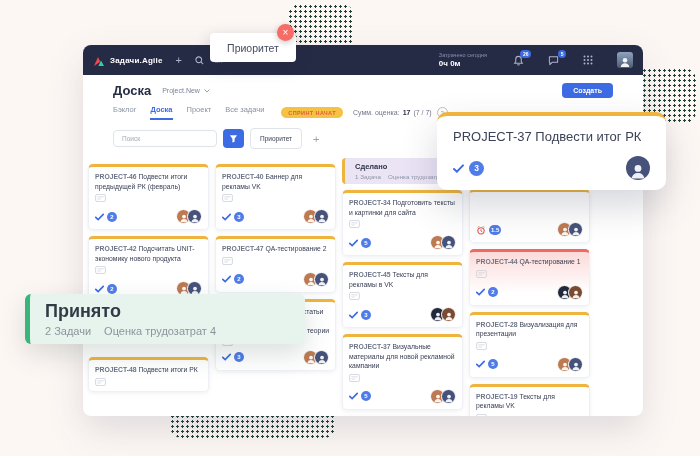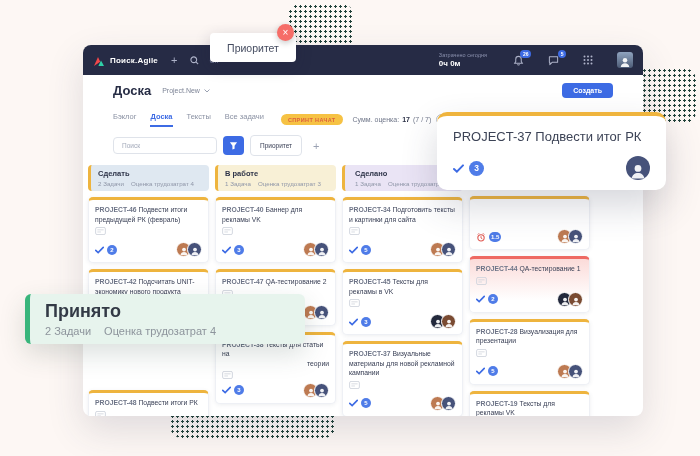--- a/index.html
+++ b/index.html
@@ -26,21 +26,21 @@
   .tb-badge{position:absolute;top:-5px;right:-7px;background:#3d6be4;color:#fff;font-size:5px;font-weight:700;padding:1px 2.5px;border-radius:6px;line-height:1.3}
   .tb-avatar{width:16px;height:16px;border-radius:3px;background:linear-gradient(180deg,#8fa3bf,#4d5c77);display:flex;align-items:flex-end;justify-content:center;overflow:hidden}
   .tb-avatar svg{width:12px;height:12px}
 
   
   .board-head{padding:8px 30px 0}
   .bh-row1{display:flex;align-items:center}
   .board-title{font-size:13px;font-weight:700;color:#272d45}
   .project-select{display:flex;align-items:center;gap:4px;margin-left:11px;font-size:7px;color:#7d8496;cursor:pointer}
   .create-btn{margin-left:auto;background:#3d6be4;color:#fff;font-size:7px;font-weight:700;padding:4px 11px;border-radius:4px;cursor:pointer}
-  .bh-row2{display:flex;align-items:center;margin-top:14px}
+  .bh-row2{display:flex;align-items:center;margin-top:7px}
   .tabs{display:flex;gap:14px}
   .tab{font-size:7.5px;color:#8a91a3;padding-bottom:4px;cursor:pointer}
   .tab.active{color:#3d6be4;font-weight:700;border-bottom:2px solid #3d6be4}
   .sprint-pill{background:#f6c244;color:#dd5f3c;font-size:5.5px;font-weight:700;letter-spacing:.4px;padding:2.5px 7px;border-radius:8px;margin-left:17px}
   .score{display:flex;align-items:center;gap:3px;font-size:7px;color:#6f7689;margin-left:10px}
   .score b{color:#2d3348}
   .info-circle{width:9px;height:9px;border:1px solid #b9bfcc;border-radius:50%;font-size:5.5px;color:#9aa1b2;display:flex;align-items:center;justify-content:center;margin-left:2px}
   .bh-row3{display:flex;align-items:center;gap:6px;margin-top:8px}
   .search-box{width:104px;height:17px;border:1px solid #dfe3ea;border-radius:4px;display:flex;align-items:center;padding:0 6px;box-sizing:border-box;background:#fff}
   .search-box input{border:0;outline:0;width:100%;font-size:6.5px;color:#3a4056;font-family:"Liberation Sans",sans-serif}
@@ -92,21 +92,21 @@
 
 <div class="window">
 
   <div class="topbar">
     <span class="logo-mark">
       <svg viewBox="0 0 12 12">
           <path d="M1 10 5 1l2.2 4.8z" fill="#f2484a"></path>
           <path d="M5.4 10 8 4.4 11 10z" fill="#2fd0a8"></path>
         </svg>
     </span>
-    <span class="app-name">Поиск.Agile</span>
+    <span class="app-name">Задачи.Agile</span>
     <span class="tb-plus">+</span>
     <span class="tb-search">
       <svg width="9" height="9" viewBox="0 0 10 10">
           <circle cx="4.2" cy="4.2" r="3.2" stroke="#aeb3c9" fill="none" stroke-width="1.2"></circle>
           <path d="M6.6 6.6 9 9" stroke="#aeb3c9" stroke-width="1.2"></path>
         </svg>
     </span>
     <span class="tb-partial">Сп</span>
     <div class="tb-right">
       <div class="time-block">
@@ -158,21 +158,21 @@
         <svg width="6" height="4" viewBox="0 0 6 4">
             <path d="M0.5 0.5 3 3 5.5 0.5" stroke="#9aa1b2" fill="none"></path>
           </svg>
       </span>
       <span class="create-btn">Создать</span>
     </div>
     <div class="bh-row2">
       <span class="tabs" id="tabs">
           <span class="tab">Бэклог</span>
           <span class="tab active">Доска</span>
-          <span class="tab">Тексты</span>
+          <span class="tab">Проект</span>
           <span class="tab">Все задачи</span>
         </span>
       <span class="sprint-pill">СПРИНТ НАЧАТ</span>
       <span class="score">
         <span>Сумм. оценка:</span>
         <b>17</b>
         <span>(7 / 7)</span>
         <span class="info-circle">?</span>
       </span>
     </div>
@@ -185,27 +185,20 @@
             <path d="M1 1.5h8L6.2 5.4v3.1L3.8 9.5V5.4z" fill="#fff"></path>
           </svg>
       </span>
       <span class="priority-btn">Приоритет</span>
       <span class="add-col">+</span>
     </div>
   </div>
 
   <div class="columns" id="columns">
       <div class="column">
-        <div class="col-header" style="background: rgb(223, 232, 241);">
-          <div class="col-name">Сделать</div>
-          <div class="col-meta">
-            <span>2 Задачи</span>
-            <span>Оценка трудозатрат 4</span>
-          </div>
-        </div>
         <div class="card">
           <div class="card-title"><span class="card-id">PROJECT-46</span> Подвести итоги предыдущей РК (февраль)</div>
           <div class="subtask">
             <svg width="11" height="8" viewBox="0 0 12 9">
               <rect x="0.5" y="0.5" width="11" height="8" rx="1.6" stroke="#cfd3dc" fill="none"></rect>
               <path d="M2.5 3.2h7M2.5 5.6h4" stroke="#cfd3dc" stroke-width="0.9"></path>
             </svg>
           </div>
           <div class="card-footer">
             <span style="display: flex;">
@@ -265,27 +258,20 @@
           <div class="card-title"><span class="card-id">PROJECT-48</span> Подвести итоги РК</div>
           <div class="subtask">
             <svg width="11" height="8" viewBox="0 0 12 9">
               <rect x="0.5" y="0.5" width="11" height="8" rx="1.6" stroke="#cfd3dc" fill="none"></rect>
               <path d="M2.5 3.2h7M2.5 5.6h4" stroke="#cfd3dc" stroke-width="0.9"></path>
             </svg>
           </div>
         </div>
       </div>
       <div class="column">
-        <div class="col-header" style="background: rgb(248, 240, 214);">
-          <div class="col-name">В работе</div>
-          <div class="col-meta">
-            <span>1 Задача</span>
-            <span>Оценка трудозатрат 3</span>
-          </div>
-        </div>
         <div class="card">
           <div class="card-title"><span class="card-id">PROJECT-40</span> Баннер для рекламы VK</div>
           <div class="subtask">
             <svg width="11" height="8" viewBox="0 0 12 9">
               <rect x="0.5" y="0.5" width="11" height="8" rx="1.6" stroke="#cfd3dc" fill="none"></rect>
               <path d="M2.5 3.2h7M2.5 5.6h4" stroke="#cfd3dc" stroke-width="0.9"></path>
             </svg>
           </div>
           <div class="card-footer">
             <span style="display: flex;">

